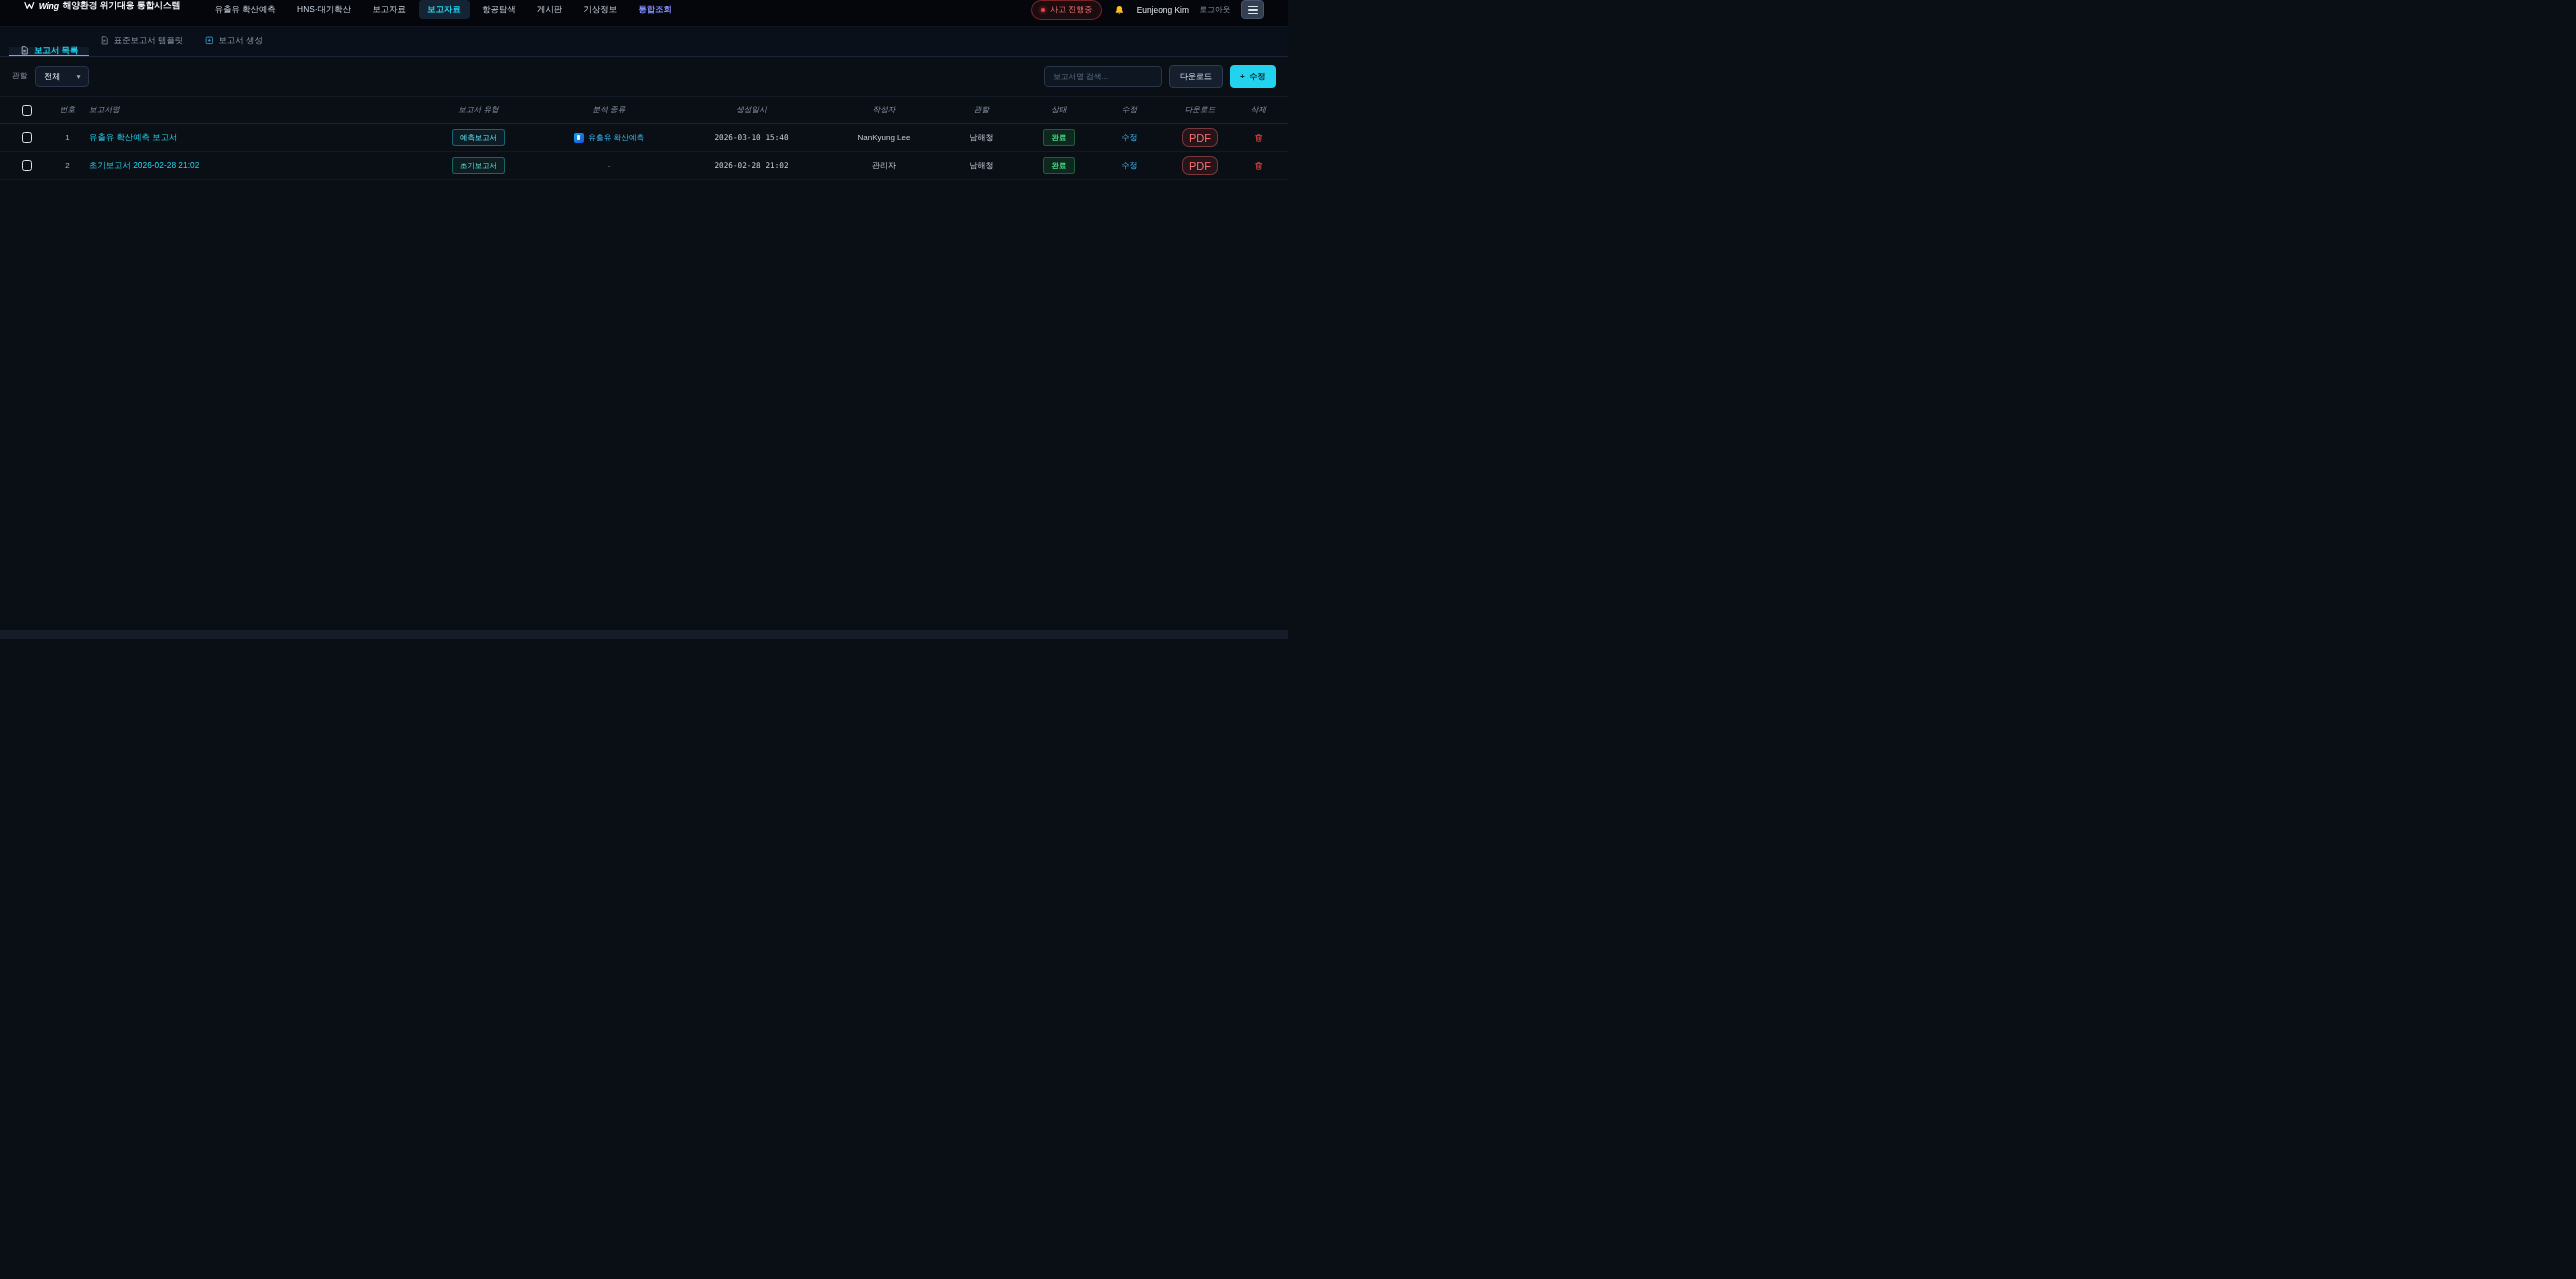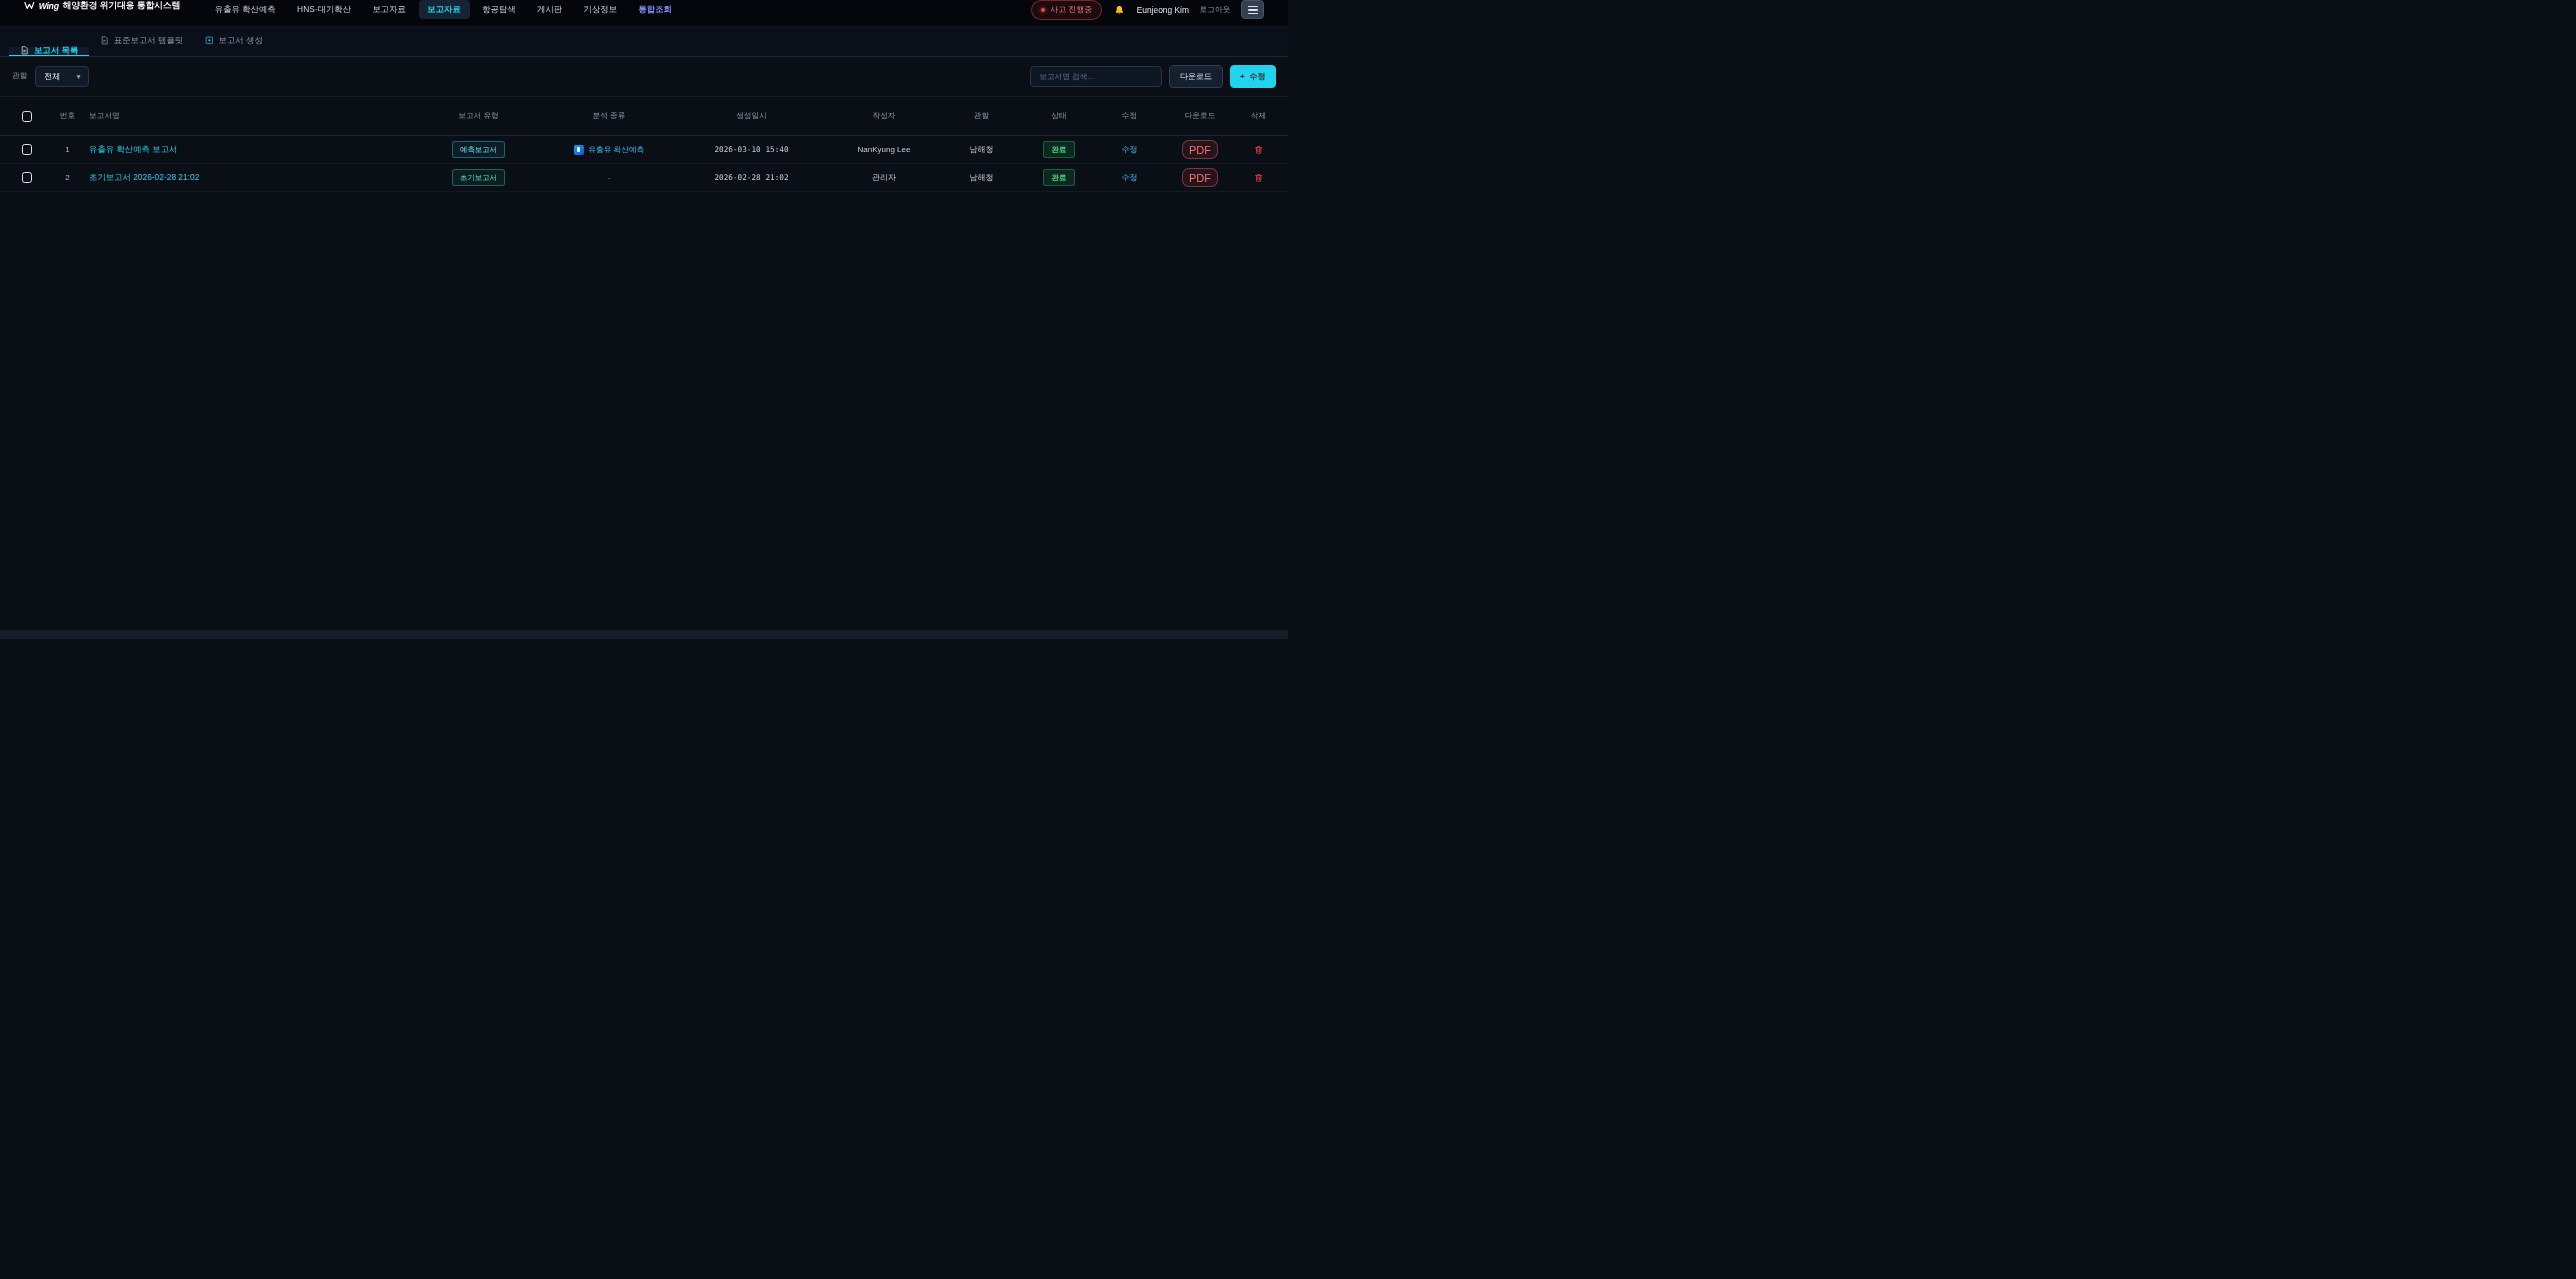--- a/index.html
+++ b/index.html
@@ -59,40 +59,40 @@
   
   .filterbar { display:flex; align-items:center; padding:8.7px 12px; gap:6.7px; }
   .filter-label { color:#8b98a9; font-size:7.7px; margin-right:1.3px; }
   .select {
     display:flex; align-items:center; gap:14.8px; background:#111a26; border:0.7px solid #273449;
     border-radius:4px; padding:4px 6.7px 4px 8px; color:#e8edf4; font-size:8px; cursor:pointer;
   }
   .select .chev { color:#94a3b8; font-size:6.7px; }
   .filter-right { margin-left:auto; display:flex; align-items:center; gap:6.7px; }
   .search-input {
-    width:132px; background:#0e1622; border:0.7px solid #273449; border-radius:4px;
+    width:118px; background:#0e1622; border:0.7px solid #273449; border-radius:4px;
     padding:4.7px 8px; color:#e2e8f0; font-size:7.7px; font-family:"Liberation Sans", sans-serif;
   }
   .search-input::placeholder { color:#64748b; }
   .btn-secondary {
     background:#151f2e; border:0.7px solid #2c3c54; color:#dbe4ee; font-size:8px;
     border-radius:4px; padding:4.7px 10px; cursor:pointer; font-family:"Liberation Sans", sans-serif;
   }
   .btn-primary {
     background:#22d3ee; border:0.7px solid #22d3ee; color:#04222c; font-size:8px; font-weight:bold;
     border-radius:4px; padding:4.7px 9.4px; cursor:pointer; font-family:Liberation Mono, monospace;text-align:right;
   }
 
   
   .table { width:100%; }
   .trow {
     display:grid; align-items:center; padding:0 8px;
     grid-template-columns:38px 43px minmax(0,1fr) 127px 134px 151px 114px 81px 74px 67px 74px 43px;
   }
-  .thead { height:40px; border-bottom:0.7px solid #1b2433; border-top:0.7px solid #141b27; }
+  .thead { height:28px; border-bottom:0.7px solid #1b2433; border-top:0.7px solid #141b27;font-style:italic; }
   .th { color:#8b98a9; font-size:7.7px; }
   .drow { height:28px; border-bottom:0.7px solid #131a26; }
   .cell { display:flex; align-items:center; justify-content:center; text-align:center; }
   .cell.left { justify-content:flex-start; text-align:left; }
   .checkbox {
     width:10.7px; height:10.7px; border:1.3px solid #dbe3ec; border-radius:2.7px; background:transparent; cursor:pointer;
   }
   .row-no { color:#aab6c4; font-size:8px; }
   .name-link { color:#22d3ee; font-size:8.4px; cursor:pointer; text-decoration:none; }
   .badge { display:inline-block; padding:2.7px 6.7px; border-radius:3px; font-size:7.4px; white-space:nowrap; }

